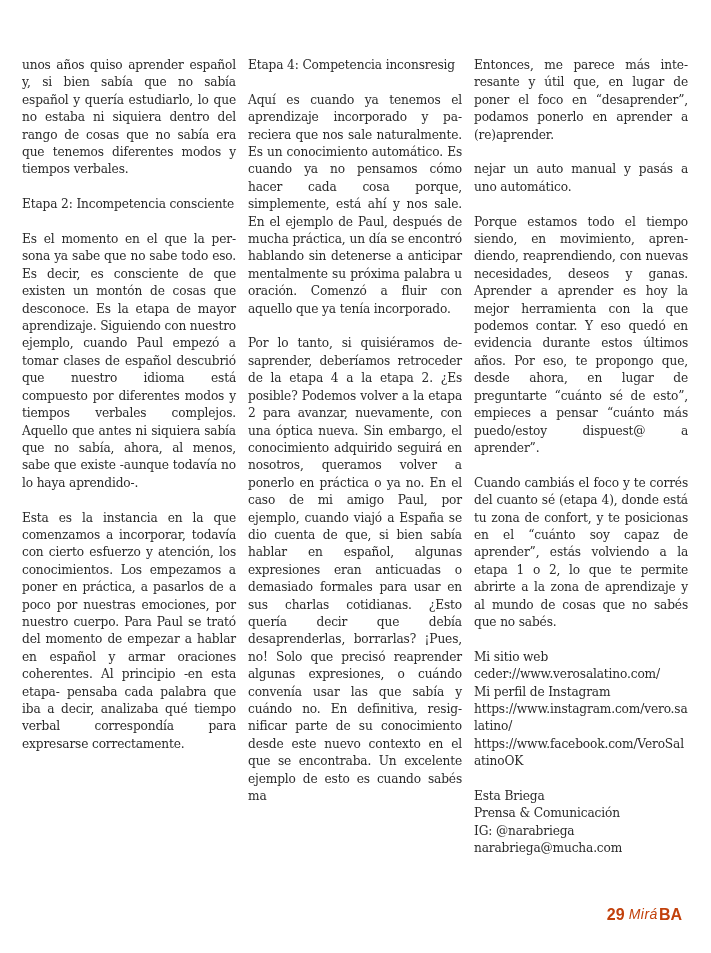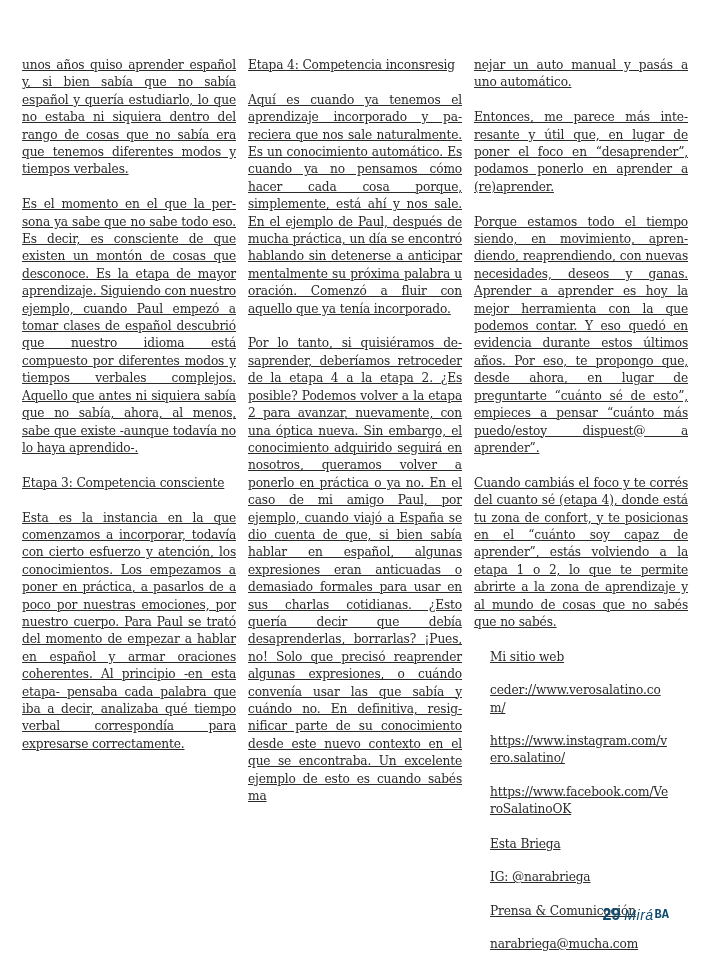--- a/index.html
+++ b/index.html
@@ -25,96 +25,96 @@
       font-family: "DejaVu Serif", "Liberation Serif", serif;
       font-size: 12.2px;
       line-height: 17.4px;
       letter-spacing: -0.15px;
     }
     .col p {
       margin: 0 0 17.4px 0;
       text-align: justify;
       text-align-last: left;
       hyphens: manual;
-      text-decoration: underline;
     }
     .col p.heading {
       text-align: justify;
       text-align-last: left;
     }
     .col p.contact {
       text-align: left;
-      margin: 16px;
+      margin: 0;
       word-break: break-all;
     }
     .col .contact-block {
       margin-bottom: 17.4px;
     }
     .footer {
       position: absolute;
-      right: 42px;
+      right: 29px;
       top: 906px;
       display: flex;
-      align-items: center;
+      align-items: flex-start;
       gap: 4px;
-      color: #0c4a6e;
+      color: #c2410c;
     }
     .page-number {
       font-family: "Liberation Sans", sans-serif;
       font-weight: bold;
       font-size: 16px;
     }
     .brand-mira {
       font-family: Liberation Sans, sans-serif;
       font-style: italic;
       font-size: 14px;
       letter-spacing: 0.5px;
     }
     .brand-ba {
-      font-family: Liberation Mono, monospace;
+      font-family: Liberation Sans, sans-serif;
       font-weight: bold;
-      font-size: 12px;
+      font-size: 16px;
       margin-left: -3px;
     }
   </style>
 </head>
 <body>
 
 <div class="page">
 
   <div class="col">
     <p>unos años quiso aprender es­pañol y, si bien sabía que no sabía español y quería estu­diarlo, lo que no estaba ni si­quiera dentro del rango de cosas que no sabía era que te­nemos diferentes modos y tiempos verbales.</p>
+    <p class="heading">Etapa 2: Incompetencia cons­ciente</p>
     <p>Es el momento en el que la per­sona ya sabe que no sabe todo eso. Es decir, es consciente de que existen un montón de cosas que desconoce. Es la etapa de mayor aprendizaje. Siguiendo con nuestro ejemplo, cuando Paul empezó a tomar clases de español descubrió que nuestro idioma está compuesto por di­ferentes modos y tiempos ver­bales complejos. Aquello que antes ni siquiera sabía que no sabía, ahora, al menos, sabe que existe -aunque todavía no lo haya aprendido-.</p>
-    <p class="heading">Etapa 3: Competencia cons­ciente</p>
     <p>Esta es la instancia en la que comenzamos a incorporar, to­davía con cierto esfuerzo y atención, los conocimientos. Los empezamos a poner en práctica, a pasarlos de a poco por nuestras emociones, por nuestro cuerpo. Para Paul se trató del momento de empezar a hablar en español y armar oraciones coherentes. Al prin­cipio -en esta etapa- pensaba cada palabra que iba a decir, analizaba qué tiempo verbal correspondía para expresarse correctamente.</p>
   </div>
 
   <div class="col">
     <p class="heading">Etapa 4: Competencia incons­resig</p>
     <p>Aquí es cuando ya tenemos el aprendizaje incorporado y pa­reciera que nos sale natural­mente. Es un conocimiento automático. Es cuando ya no pensamos cómo hacer cada cosa porque, simplemente, está ahí y nos sale. En el ejemplo de Paul, después de mucha prác­tica, un día se encontró ha­blando sin detenerse a anticipar mentalmente su pró­xima palabra u oración. Co­menzó a fluir con aquello que ya tenía incorporado.</p>
     <p>Por lo tanto, si quisiéramos de­saprender, deberíamos retro­ceder de la etapa 4 a la etapa 2. ¿Es posible? Podemos vol­ver a la etapa 2 para avanzar, nuevamente, con una óptica nueva. Sin embargo, el conoci­miento adquirido seguirá en nosotros, queramos volver a ponerlo en práctica o ya no. En el caso de mi amigo Paul, por ejemplo, cuando viajó a Es­paña se dio cuenta de que, si bien sabía hablar en español, algunas expresiones eran anti­cuadas o demasiado formales para usar en sus charlas coti­dianas. ¿Esto quería decir que debía desaprenderlas, borrar­las? ¡Pues, no! Solo que pre­cisó reaprender algunas expresiones, o cuándo conve­nía usar las que sabía y cuándo no. En definitiva, resig­nificar parte de su conoci­miento desde este nuevo contexto en el que se encon­traba. Un excelente ejemplo de esto es cuando sabés ma­</p>
   </div>
 
   <div class="col">
+    <p>Entonces, me parece más inte­resante y útil que, en lugar de poner el foco en “desapren­der”, podamos ponerlo en aprender a (re)aprender.</p>
     <p>nejar un auto manual y pasás a uno automático.</p>
-    <p>Entonces, me parece más inte­resante y útil que, en lugar de poner el foco en “desapren­der”, podamos ponerlo en aprender a (re)aprender.</p>
     <p>Porque estamos todo el tiempo siendo, en movimiento, apren­diendo, reaprendiendo, con nuevas necesidades, deseos y ganas. Aprender a aprender es hoy la mejor herramienta con la que podemos contar. Y eso quedó en evidencia durante estos últimos años. Por eso, te propongo que, desde ahora, en lugar de preguntarte “cuánto sé de esto”, empieces a pensar “cuánto más puedo/estoy dis­puest@ a aprender”.</p>
     <p>Cuando cambiás el foco y te co­rrés del cuanto sé (etapa 4), donde está tu zona de confort, y te posicionas en el “cuánto soy capaz de aprender”, estás vol­viendo a la etapa 1 o 2, lo que te permite abrirte a la zona de aprendizaje y al mundo de cosas que no sabés que no sabés.</p>
 
     <div class="contact-block">
       <p class="contact">Mi sitio web</p>
       <p class="contact">ceder://www.verosalatino.com/</p>
+      <p class="contact">Mi perfil de Instagram</p>
       <p class="contact">https://www.instagram.com/vero.salatino/</p>
       <p class="contact">https://www.facebook.com/VeroSalatinoOK</p>
     </div>
 
     <div class="contact-block">
       <p class="contact">Esta Briega</p>
+      <p class="contact">Prensa &amp; Comunicación</p>
       <p class="contact">IG: @narabriega</p>
-      <p class="contact">Prensa &amp; Comunicación</p>
       <p class="contact">narabriega@mucha.com</p>
     </div>
   </div>
 
 </div>
 
 <div class="footer">
   <span class="page-number">29</span>
   <span class="brand-mira">Mirá</span>
   <span class="brand-ba">BA</span>

